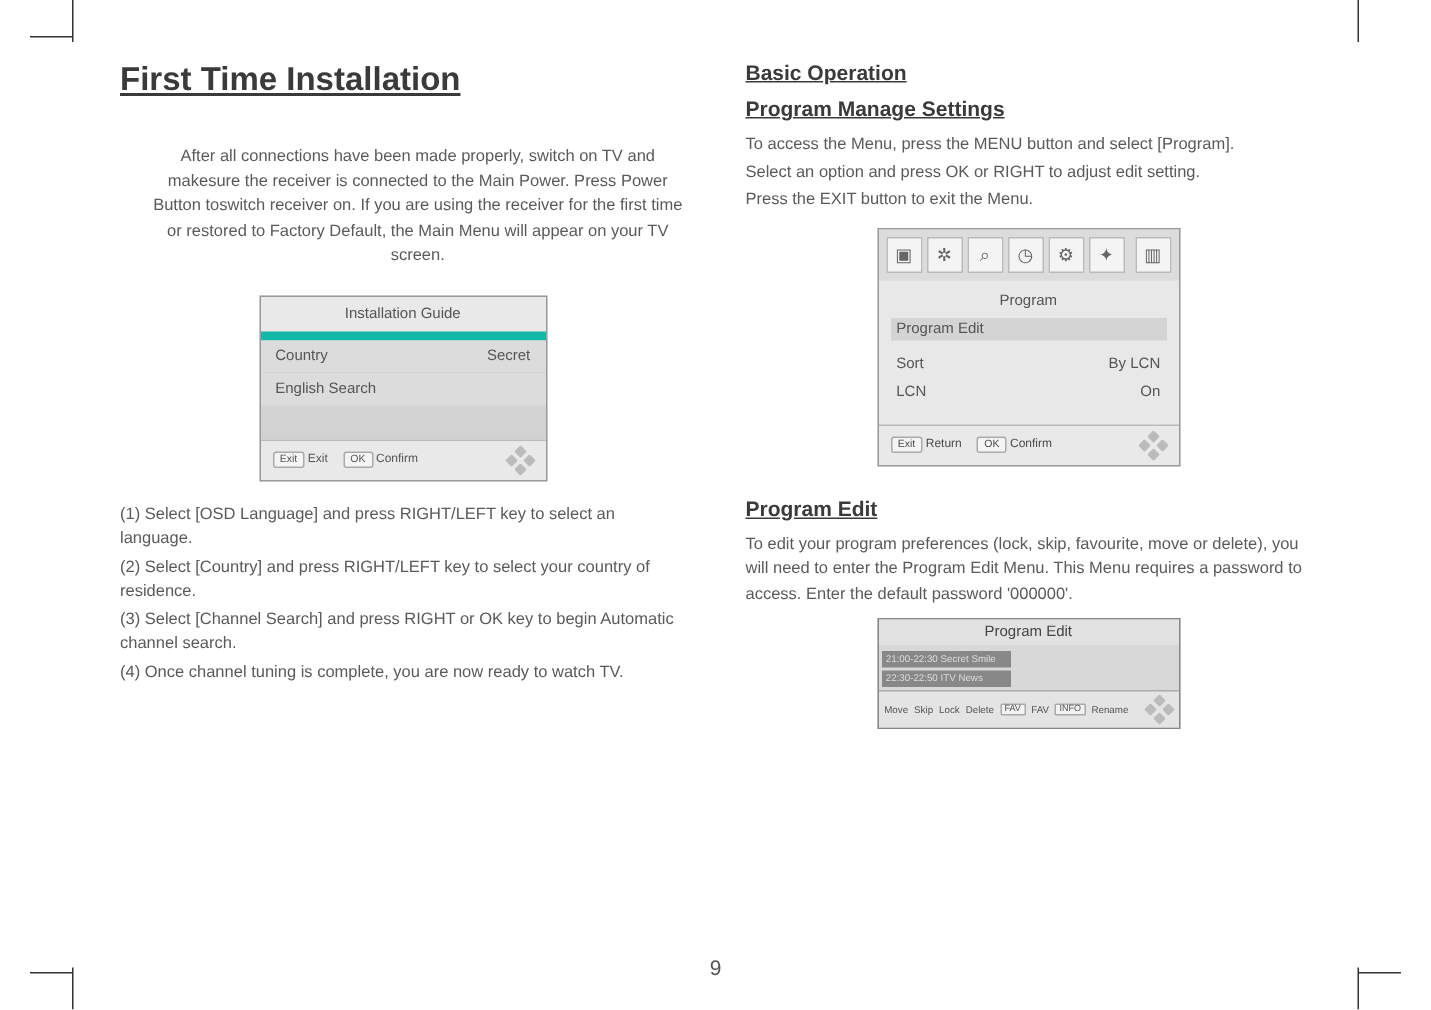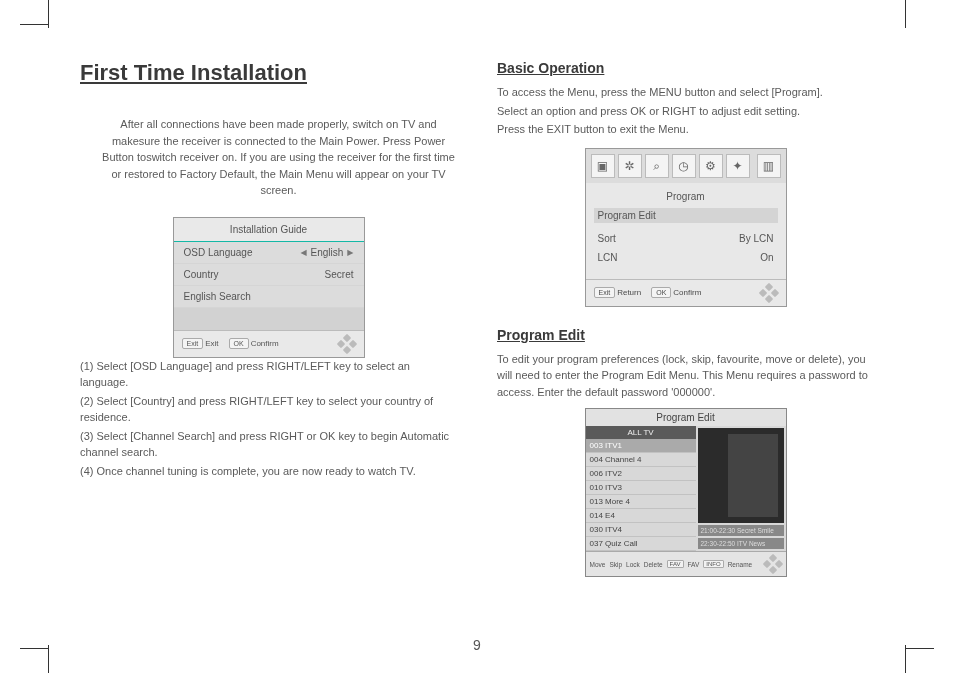--- a/index.html
+++ b/index.html
@@ -16,21 +16,21 @@
   .crop-mark { position: absolute; background: #333; }
   .cm-tl-v { top: 0; left: 48px; width: 1px; height: 28px; }
   .cm-tl-h { top: 24px; left: 20px; width: 28px; height: 1px; }
   .cm-tr-v { top: 0; right: 48px; width: 1px; height: 28px; }
   .cm-bl-v { bottom: 0; left: 48px; width: 1px; height: 28px; }
   .cm-bl-h { bottom: 24px; left: 20px; width: 28px; height: 1px; }
   .cm-br-v { bottom: 0; right: 48px; width: 1px; height: 28px; }
   .cm-br-h { bottom: 24px; right: 20px; width: 28px; height: 1px; }
 
   .page {
-    padding: 60px 80px 30px 80px;
+    padding: 40px 80px 30px 80px;
     display: flex;
     gap: 40px;
   }
   .col { flex: 1; }
 
   h1 {
     font-size: 22px;
     font-weight: bold;
     text-decoration: underline;
     margin: 0 0 30px 0;
@@ -43,32 +43,32 @@
     margin: 0 0 8px 0;
     color: #3a3a3a;
   }
   p, .body-text {
     font-size: 11px;
     line-height: 1.5;
     margin: 0 0 2px 0;
     color: #5a5a5a;
   }
   .intro { margin: 0 0 18px 20px; text-align: center; }
-  .steps { margin: 0 0 0 0; }
+  .steps { margin: 14px 0 0 0; }
 
   
   .ig-panel {
     width: 190px;
     margin: 0 auto;
     border: 1px solid #999;
     background: #e9e9e9;
     font-size: 10px;
     color: #555;
   }
-  .ig-title { text-align: center; padding: 6px 0; border-bottom: 1px solid #14b8a6; }
+  .ig-title { text-align: center; padding: 6px 0; border-bottom: 6px solid #14b8a6; }
   .ig-row {
     display: flex; justify-content: space-between; align-items: center;
     padding: 5px 10px; border-bottom: 1px solid #d5d5d5;
     background: #dcdcdc;
   }
   .ig-row:last-of-type { border-bottom: none; }
   .ig-sel { display: flex; align-items: center; gap: 4px; }
   .ig-arrow { font-size: 8px; color: #777; }
   .ig-empty { height: 22px; background: #d2d2d2; }
   .footer-bar {
@@ -141,28 +141,20 @@
 <div class="page">
 
   <div class="col">
     <h1>First Time Installation</h1>
 
     <p class="intro body-text">After all connections have been made properly, switch on TV and makesure the receiver is connected to the Main Power. Press Power Button toswitch receiver on. If you are using the receiver for the first time or restored to Factory Default, the Main Menu will appear on your TV screen.</p>
 
     <div class="ig-panel">
       <div class="ig-title">Installation Guide</div>
       <div class="ig-row">
-        <span>OSD Language</span>
-        <span class="ig-sel">
-          <span class="ig-arrow">◀</span>
-          <span>English</span>
-          <span class="ig-arrow">▶</span>
-        </span>
-      </div>
-      <div class="ig-row">
         <span>Country</span>
         <span>Secret</span>
       </div>
       <div class="ig-row">
         <span>English Search</span>
         <span></span>
       </div>
       <div class="ig-empty"></div>
       <div class="footer-bar">
         <div class="fb-left">
@@ -186,20 +178,21 @@
     <div class="steps">
       <p class="body-text">(1) Select [OSD Language] and press RIGHT/LEFT key to select an language.</p>
       <p class="body-text">(2) Select [Country] and press RIGHT/LEFT key to select your country of   residence.</p>
       <p class="body-text">(3) Select [Channel Search] and press RIGHT or OK key to begin Automatic channel search.</p>
       <p class="body-text">(4) Once channel tuning is complete, you are now ready to watch TV.</p>
     </div>
   </div>
 
   <div class="col">
     <h2>Basic Operation</h2>
+    <h2>Program Manage Settings</h2>
     <p class="body-text">To access the Menu, press the MENU button and select [Program].</p>
     <p class="body-text">Select an option and press OK or RIGHT to adjust edit setting.</p>
     <p class="body-text">Press the EXIT button to exit the Menu.</p>
 
     <div class="pm-wrap">
       <div class="pm-icons">
         <div class="pm-ic">▣</div>
         <div class="pm-ic">✲</div>
         <div class="pm-ic">⌕</div>
         <div class="pm-ic">◷</div>
@@ -239,31 +232,20 @@
         </div>
       </div>
     </div>
 
     <h2>Program Edit</h2>
     <p class="body-text">To edit your program preferences (lock, skip, favourite, move or delete), you will need to enter the Program Edit Menu. This Menu requires a password to access. Enter  the default password '000000'.</p>
 
     <div class="pe-wrap">
       <div class="pe-title">Program Edit</div>
       <div class="pe-body">
-        <div class="pe-list">
-          <div class="pe-tab">ALL TV</div>
-          <div class="pe-item sel">003 ITV1</div>
-          <div class="pe-item">004 Channel 4</div>
-          <div class="pe-item">006 ITV2</div>
-          <div class="pe-item">010 ITV3</div>
-          <div class="pe-item">013 More 4</div>
-          <div class="pe-item">014 E4</div>
-          <div class="pe-item">030 ITV4</div>
-          <div class="pe-item">037 Quiz Call</div>
-        </div>
         <div class="pe-preview">
           <div class="pe-img"></div>
           <div class="pe-epg">21:00-22:30  Secret Smile</div>
           <div class="pe-epg">22:30-22:50  ITV News</div>
         </div>
       </div>
       <div class="pe-bar">
         <span>Move</span>
         <span>Skip</span>
         <span>Lock</span>

